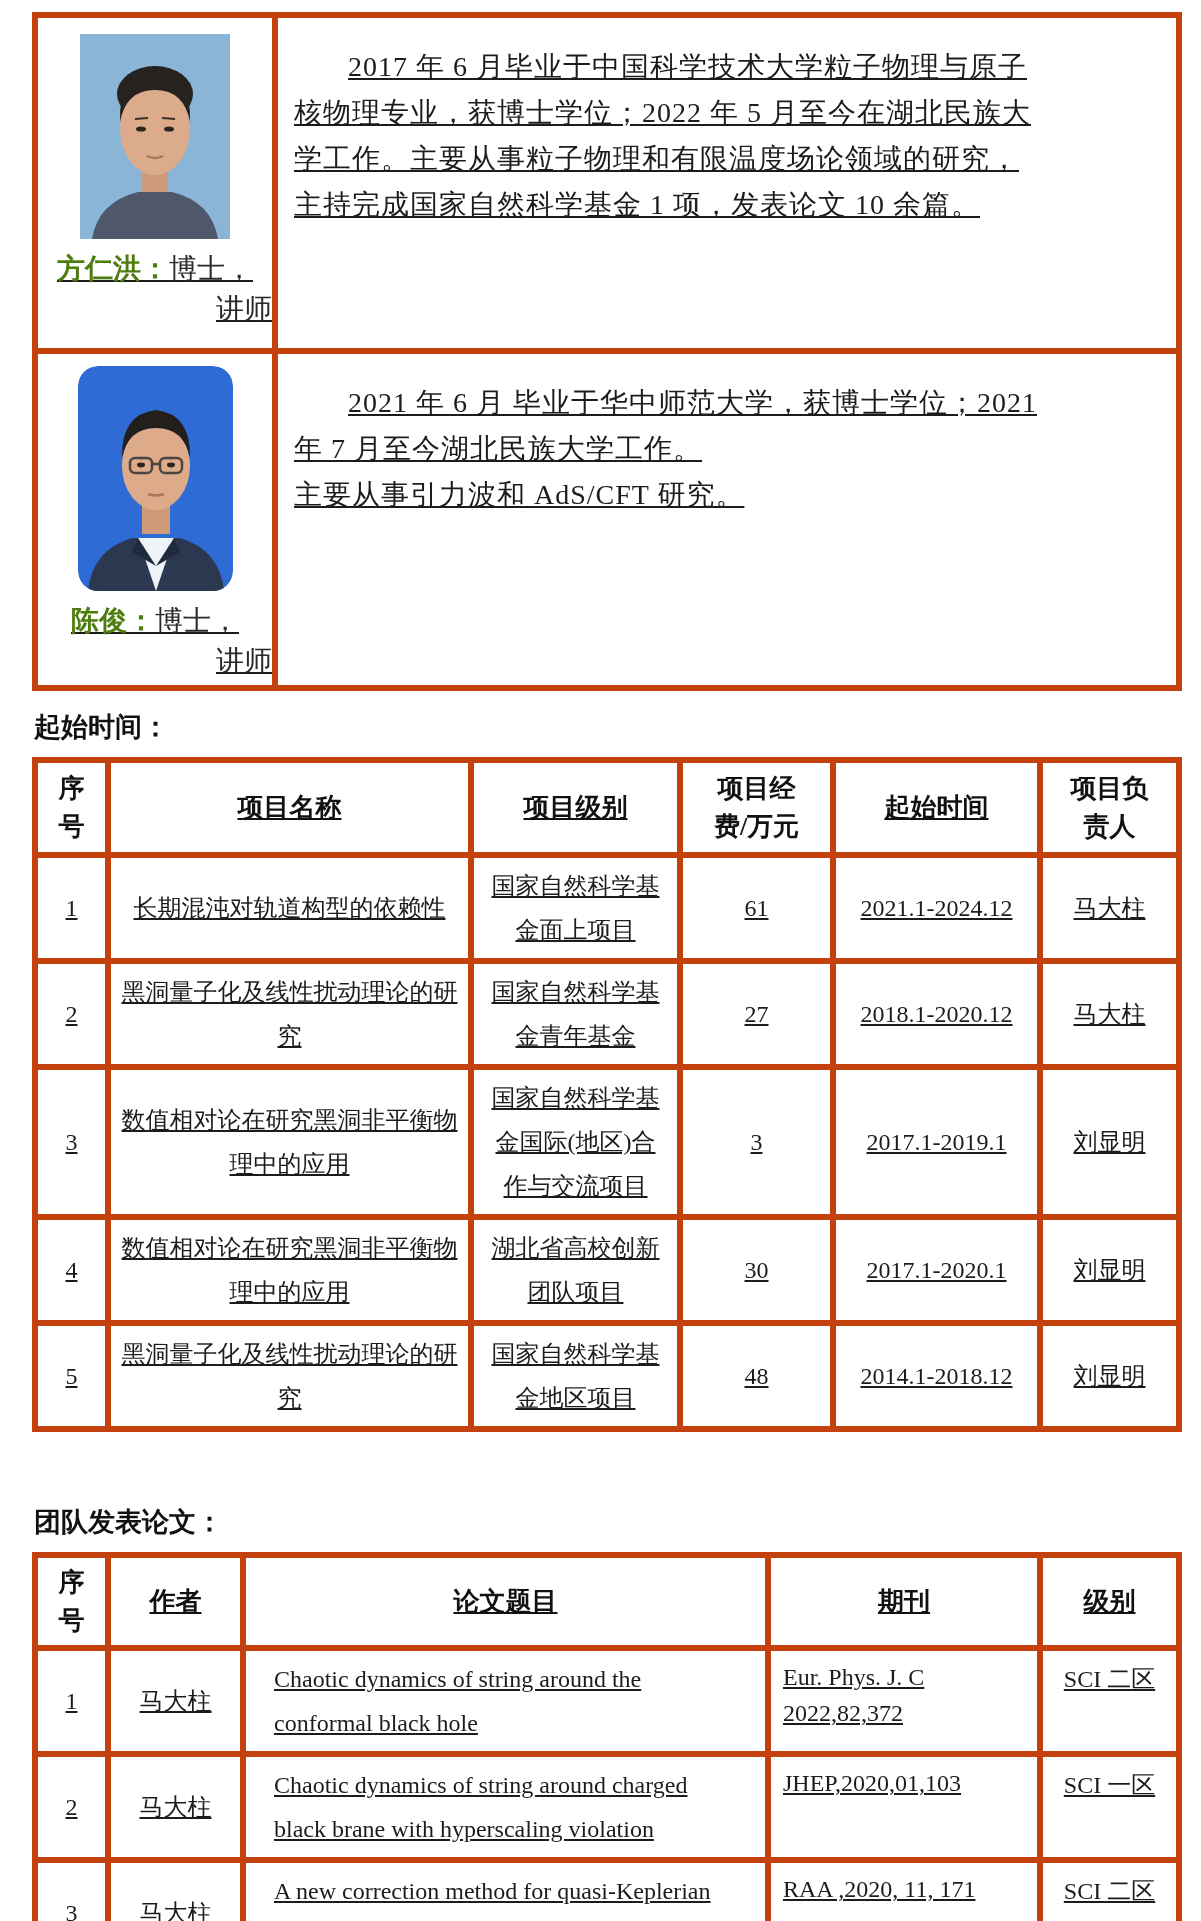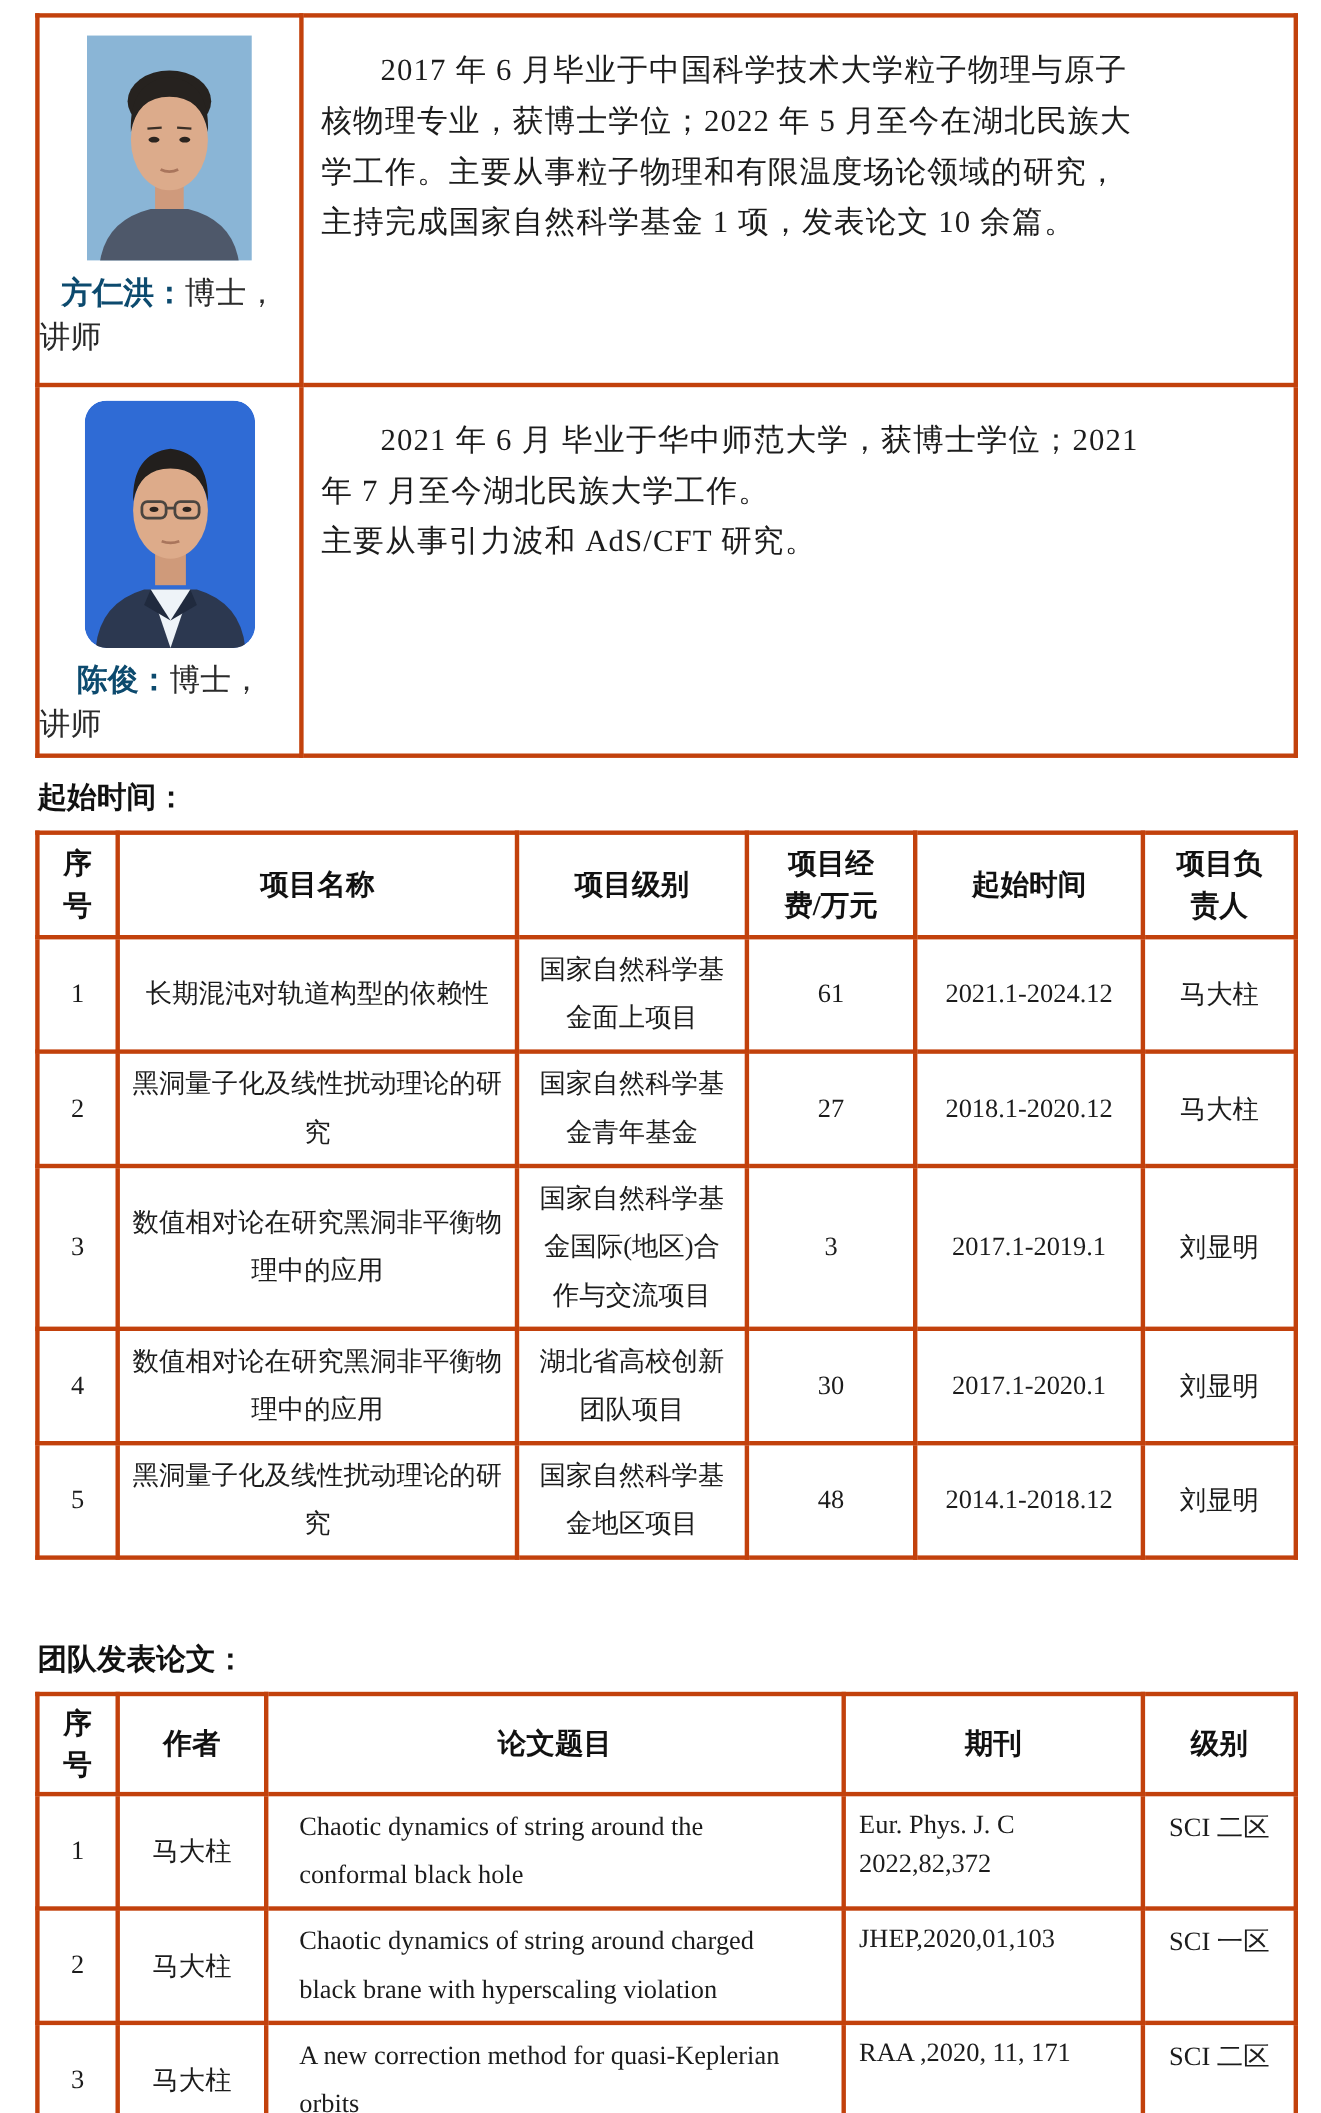--- a/index.html
+++ b/index.html
@@ -7,37 +7,37 @@
     position:relative;
     width:1201px;
     min-height:1921px;
     background:#ffffff;
     font-family:"Liberation Serif","DejaVu Serif",serif;
     color:#1c1c1c;
     box-sizing:border-box;
     padding:12px 0 20px 32px;
   }
   table{border-collapse:collapse;table-layout:fixed;}
-  td,th{border:4px solid #c2410c;box-sizing:border-box;}
+  td,th{border:6px solid #c2410c;box-sizing:border-box;text-decoration:underline;}
 
   
   .bio-table{width:1144px;}
   .photo-cell{width:240px;vertical-align:top;text-align:center;padding:0;}
   .bio-cell{vertical-align:top;padding:26px 18px 0 16px;}
   .bio-line{
     font-size:28px;line-height:46px;letter-spacing:1px;
     white-space:nowrap;text-align:left;
   }
   .ind{text-indent:54px;}
   .photo{margin:16px auto 10px auto;overflow:hidden;}
   .photo.p1{width:150px;height:205px;}
   .photo.p2{width:155px;height:225px;border-radius:20px;margin-top:12px;}
   .caption{font-size:28px;line-height:40px;color:#2a2a2a;}
-  .cap-bold{font-weight:bold;color:#0c4a6e;}
-  .cap2{text-align:left;}
+  .cap-bold{font-weight:bold;color:#4d7c0f;}
+  .cap2{text-align:right;}
 
   
   .section-label{
     font-family:"Liberation Sans","DejaVu Sans",sans-serif;
     font-weight:bold;font-size:27px;color:#111;
     margin:18px 0 12px 2px;
   }
   .label2{margin-top:72px;}
 
   

